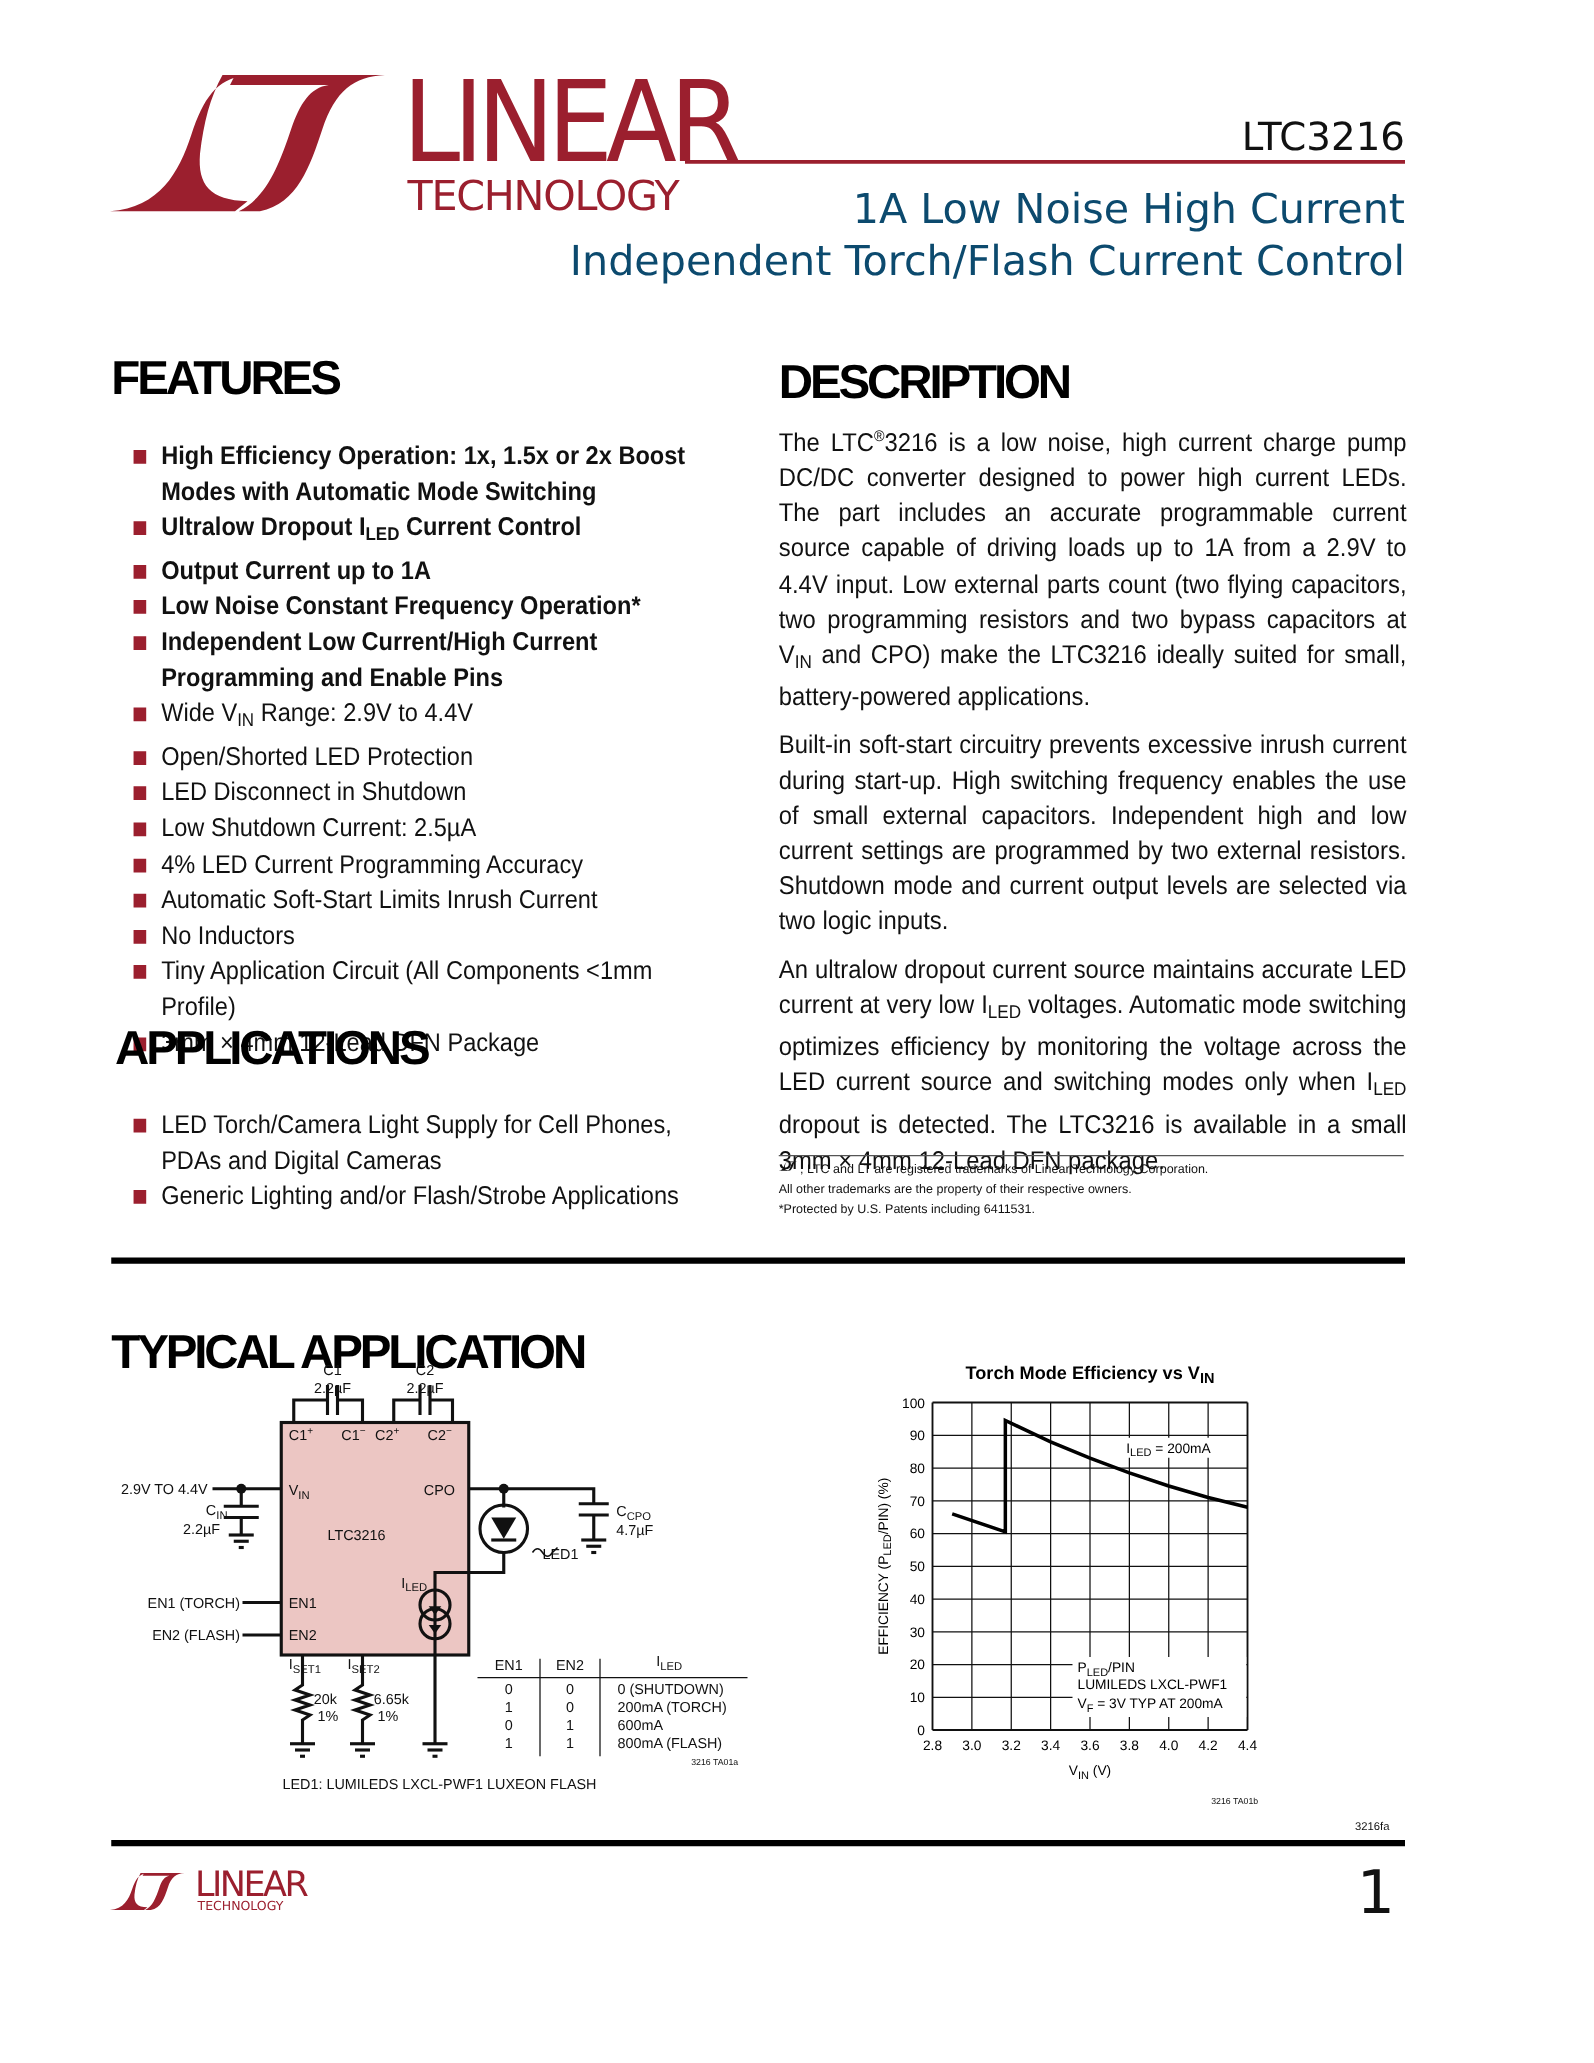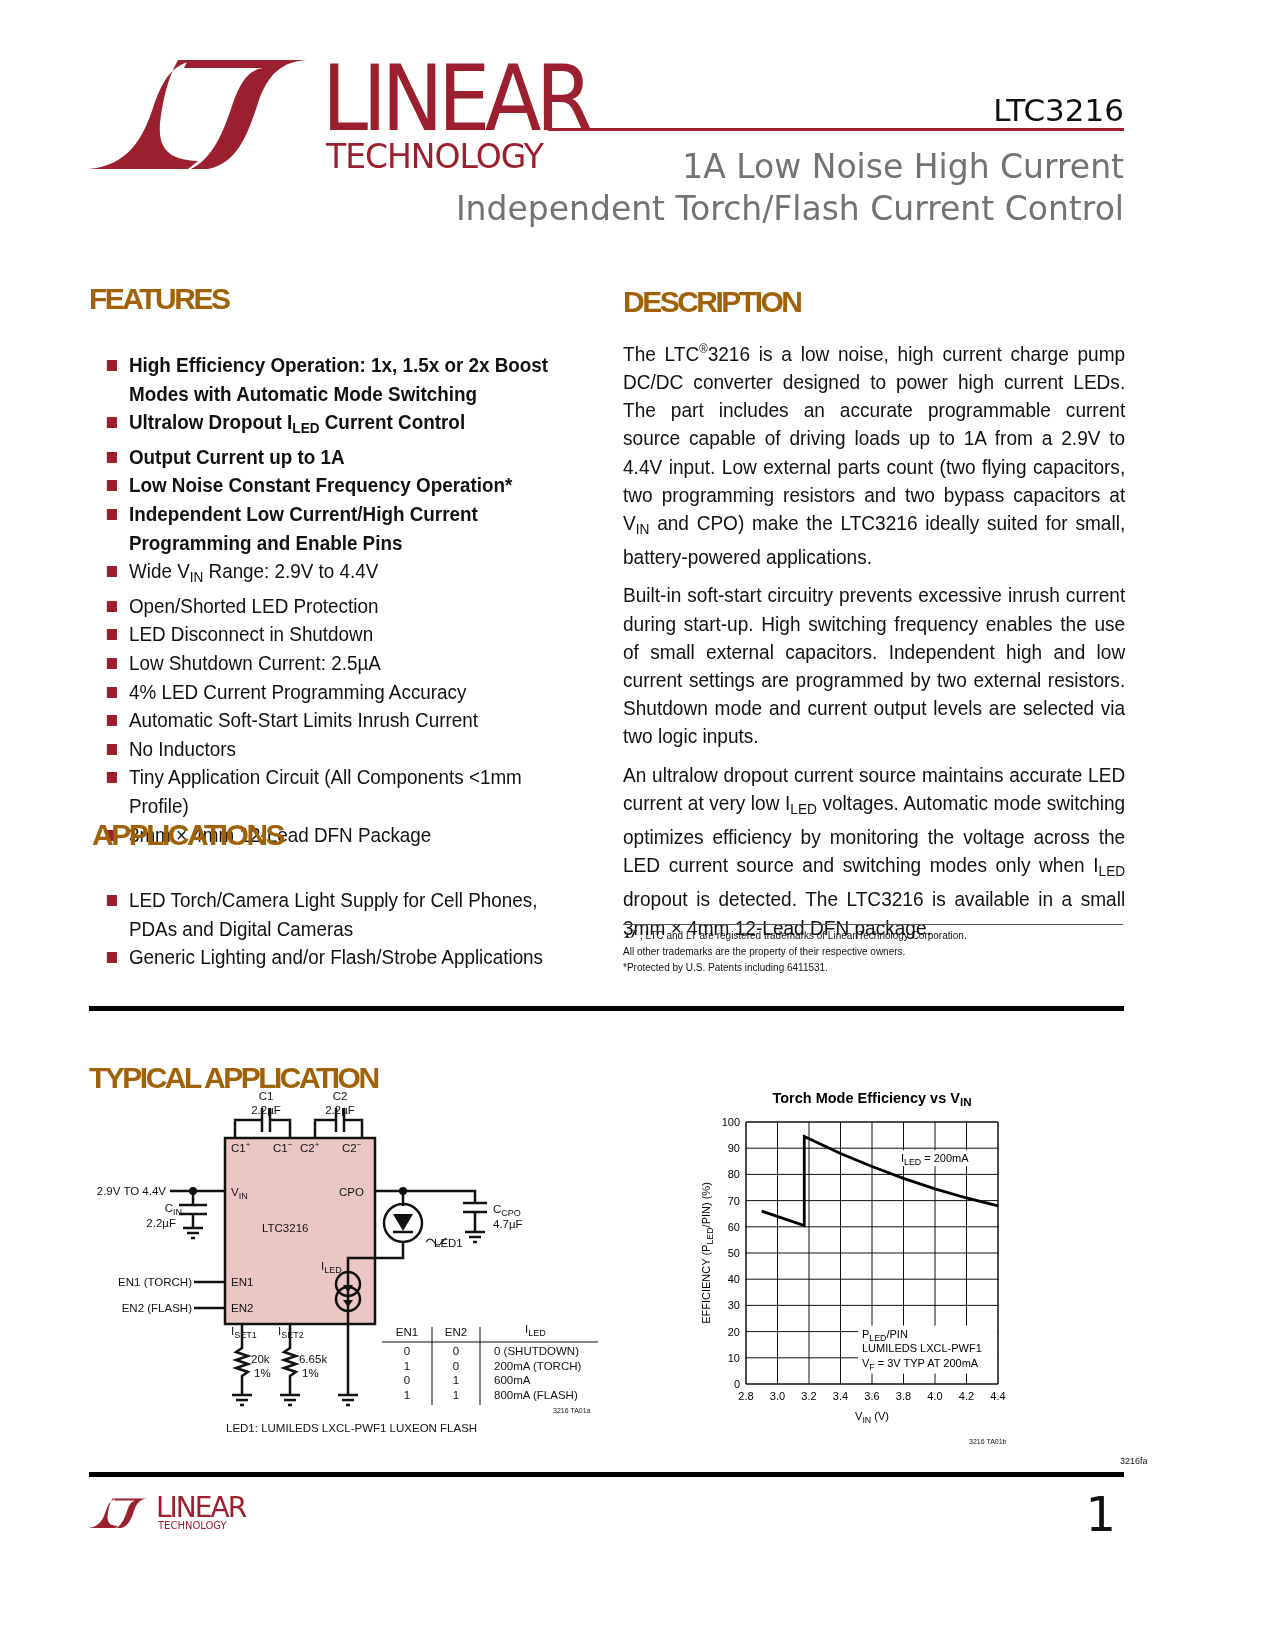--- a/index.html
+++ b/index.html
@@ -1,21 +1,21 @@
 <!DOCTYPE html>
 <html><head>
 <meta charset="utf-8">
 <style>
   html,body{margin:0;padding:0;background:#fff;}
   body{width:1275px;height:1650px;position:relative;overflow:hidden;font-family:"Liberation Sans",sans-serif;color:#111;}
   .abs{position:absolute;}
   .red{color:#9b1f2e;}
   .logo-text{font-family:"DejaVu Sans",sans-serif;}
-  .title-line{font-family:"DejaVu Sans",sans-serif;font-weight:normal;font-size:33px;text-align:right;line-height:42px;color:#737373;}
-  .section-h{font-family:"Liberation Sans",sans-serif;font-weight:bold;font-size:30px;color:#a16207;letter-spacing:-2.5px;}
+  .title-line{font-family:"DejaVu Sans",sans-serif;font-weight:normal;font-size:33px;text-align:right;line-height:42px;color:#0c4a6e;}
+  .section-h{font-family:"Liberation Sans",sans-serif;font-weight:bold;font-size:38px;color:#000000;letter-spacing:-2.5px;}
   ul.bullets{list-style:none;margin:16px;padding:0;}
   ul.bullets li{position:relative;padding-left:26px;font-size:20.5px;line-height:28.6px;transform:scaleX(0.92);transform-origin:left;}
   ul.bullets li::before{content:"";position:absolute;left:2px;top:9px;width:11px;height:11px;background:#9b1f2e;}
   ul.bullets li.b{font-weight:bold;}
   .desc p{margin:0 0 10px 0;font-size:20.5px;line-height:28.2px;text-align:justify;}
   .desc{transform:scaleX(0.93);transform-origin:left top;width:540px;}
   .fn{font-size:10px;line-height:16px;}
   .small{font-size:11.5px;}
   sub{font-size:72%;vertical-align:-4px;}
   sup{font-size:60%;}
@@ -254,21 +254,21 @@
     <text x="182" y="18" font-size="14.5" text-anchor="middle" font-weight="bold"><tspan>Torch Mode Efficiency vs V</tspan><tspan dy="3" font-size="11.600000000000001">IN</tspan></text>
     <text x="182" y="335" font-size="11" text-anchor="middle" font-weight="normal"><tspan>V</tspan><tspan dy="3" font-size="8.8">IN</tspan><tspan dy="-3"> (V)</tspan></text>
     <text x="20" y="168" font-size="11" text-anchor="middle" font-weight="normal" transform="rotate(-90 20 168)"><tspan>EFFICIENCY (P</tspan><tspan dy="3" font-size="8.8">LED</tspan><tspan dy="-3">/PIN) (%)</tspan></text>
     <text x="211" y="77.19999999999999" font-size="11" text-anchor="start" font-weight="normal"><tspan>I</tspan><tspan dy="3" font-size="8.8">LED</tspan><tspan dy="-3"> = 200mA</tspan></text>
     <text x="172" y="252.6" font-size="11" text-anchor="start" font-weight="normal"><tspan>P</tspan><tspan dy="3" font-size="8.8">LED</tspan><tspan dy="-3">/PIN</tspan></text>
     <text x="172" y="266.6" font-size="11" text-anchor="start" font-weight="normal"><tspan>LUMILEDS LXCL-PWF1</tspan></text>
     <text x="172" y="281.6" font-size="11" text-anchor="start" font-weight="normal"><tspan>V</tspan><tspan dy="3" font-size="8.8">F</tspan><tspan dy="-3"> = 3V TYP AT 200mA</tspan></text>
   </svg>
 <div class="abs" style="left:969px;top:1438px;font-size:7px;">3216 TA01b</div>
 
-<div class="abs" style="left:1120px;top:1456px;font-size:9px;">3216fa</div>
+<div class="abs" style="left:1084px;top:1456px;font-size:9px;">3216fa</div>
 <div class="abs" style="left:89px;top:1472px;width:1035px;height:5px;background:#000"></div>
 <svg class="abs" style="left:88px;top:1497px" width="68" height="33" viewBox="0 0 250 115">
     <path d="M0,111 C40,108 55,80 65,50 C75,20 85,6 108,2 L90,2 C80,20 75,40 72,65 C70,90 80,102 110,103 L100,111 Z" fill="#9b1f2e"></path>
     <path d="M96,10 L175,10 C160,12 152,25 145,45 C135,75 125,100 103,111 L120,111 C150,105 160,75 170,45 C180,15 195,3 220,2 L100,2 Z" fill="#9b1f2e"></path>
   </svg>
 <div class="abs logo-text red" style="left:156px;top:1494px;font-size:28px;line-height:28px;letter-spacing:-2px;">LINEAR</div>
 <div class="abs logo-text red" style="left:158px;top:1520px;font-size:10px;">TECHNOLOGY</div>
 <div class="abs" style="left:1070px;top:1488px;width:46px;text-align:right;font-size:48px;line-height:52px;font-family:'DejaVu Sans',sans-serif;">1</div>
 
 </body></html>

